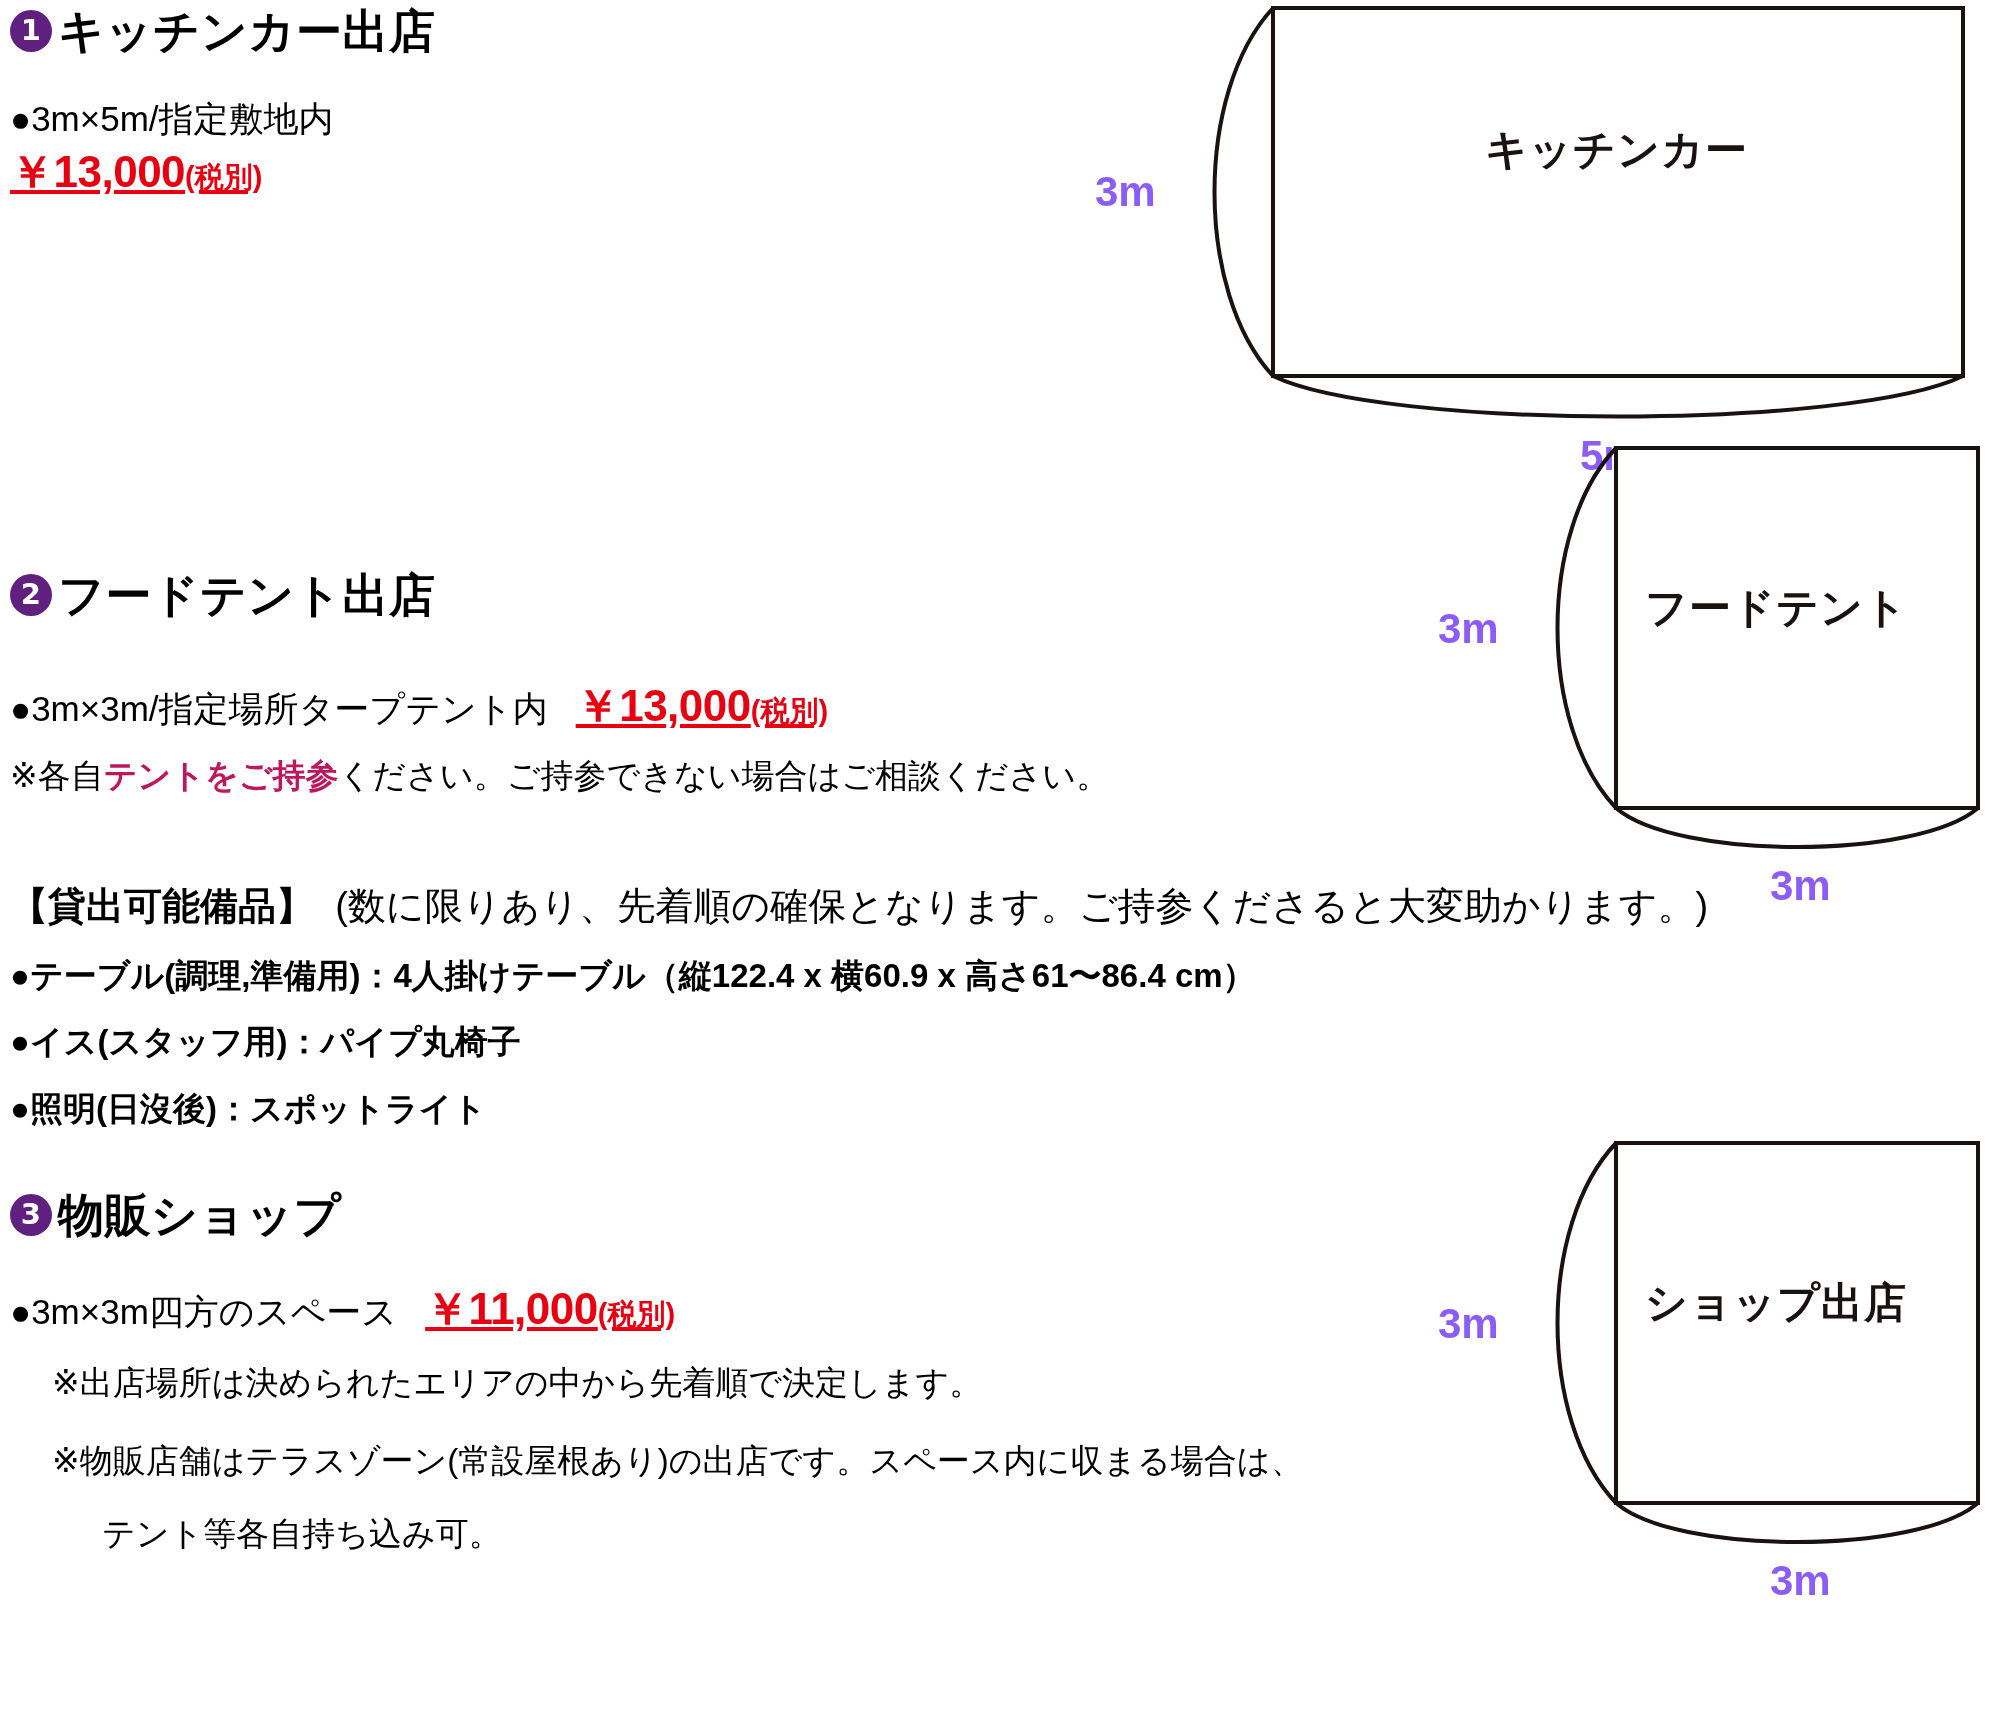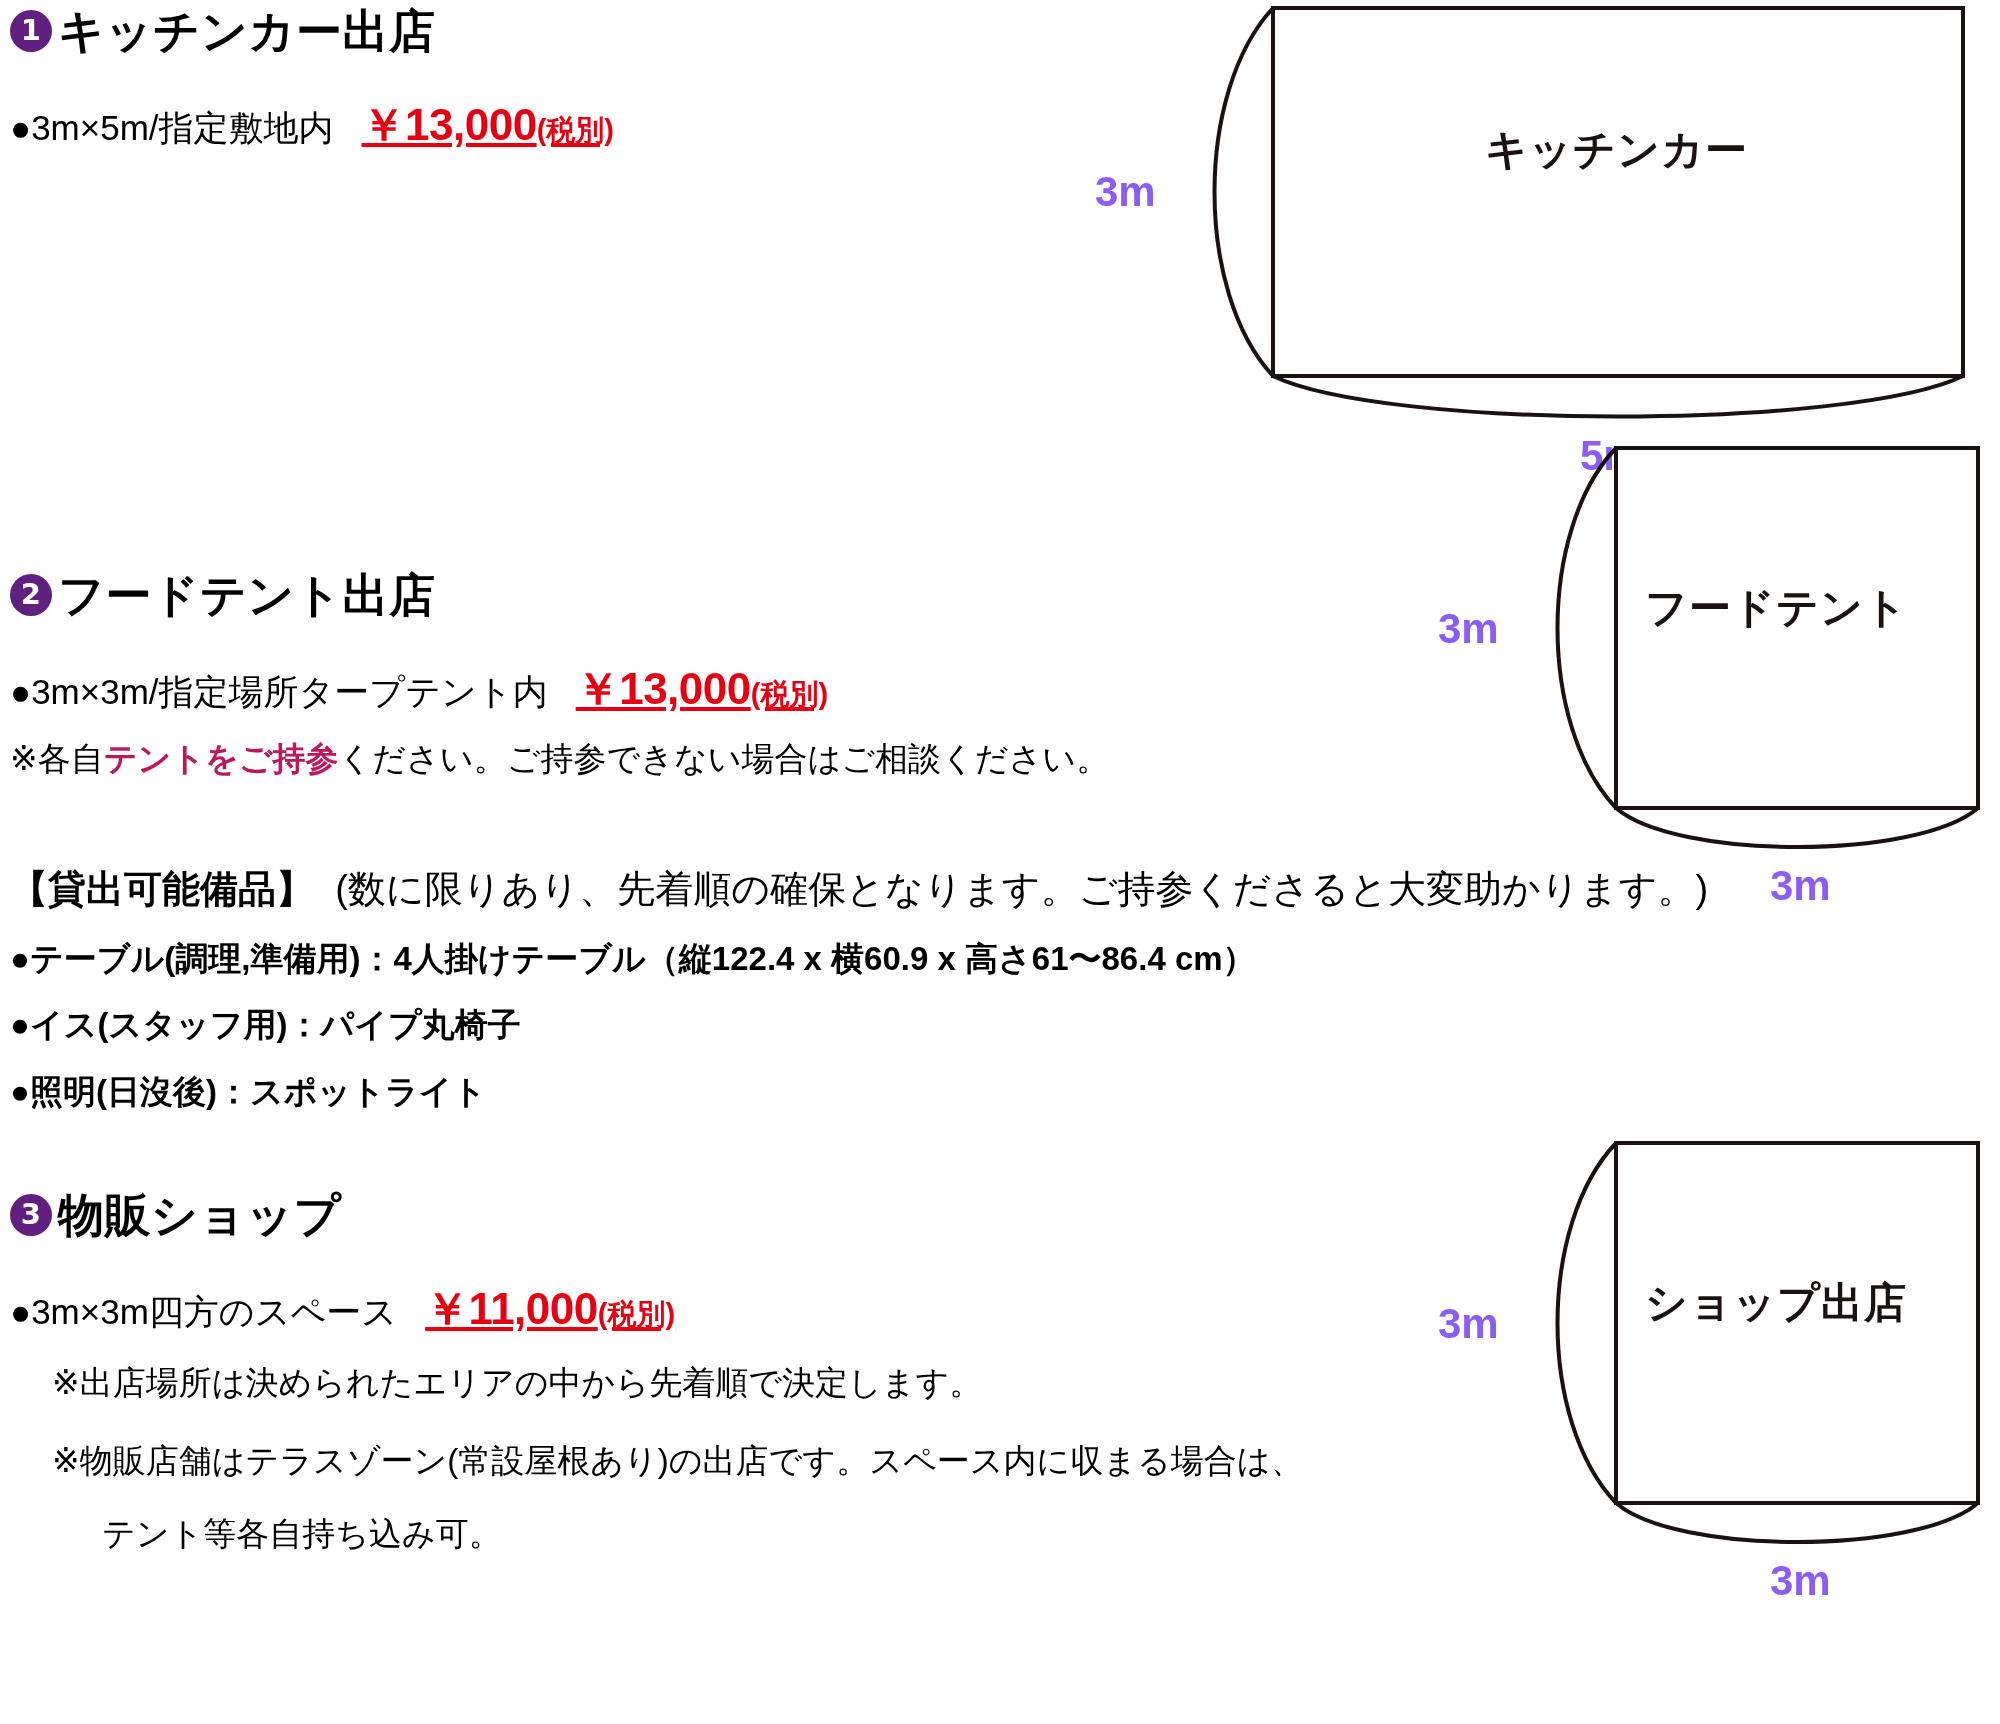--- a/index.html
+++ b/index.html
@@ -131,34 +131,34 @@
 </head>
 <body>
 
 <div class="page">
 
   <div class="sec" style="top:8px;">
     <div class="heading">
       <span class="circnum">1</span>
       <span class="heading-text">キッチンカー出店</span>
     </div>
-    <div class="bullet-line" style="margin-top:42px;">
+    <div class="bullet-line" style="margin-top:42px;flex-direction:column;">
       <span>●3m×5m/指定敷地内</span>
       <span class="gap-before-price"></span>
       <span class="price"><span>￥13,000</span><span class="tax">(税別)</span></span>
     </div>
   </div>
 
   <div class="sec" style="top:572px;">
     <div class="heading">
       <span class="circnum">2</span>
       <span class="heading-text">フードテント出店</span>
     </div>
 
-    <div class="bullet-line" style="margin-top:42px;">
+    <div class="bullet-line" style="margin-top:59px;">
       <span>●3m×3m/指定場所タープテント内</span>
       <span class="gap-before-price"></span>
       <span class="price"><span>￥13,000</span><span class="tax">(税別)</span></span>
     </div>
 
     <div class="note" style="margin-top:18px;">
       <span>※各自</span><span class="em-red">テントをご持参</span><span>ください。ご持参できない場合はご相談ください。</span>
     </div>
 
     <div class="equip-title" style="margin-top:82px;">

